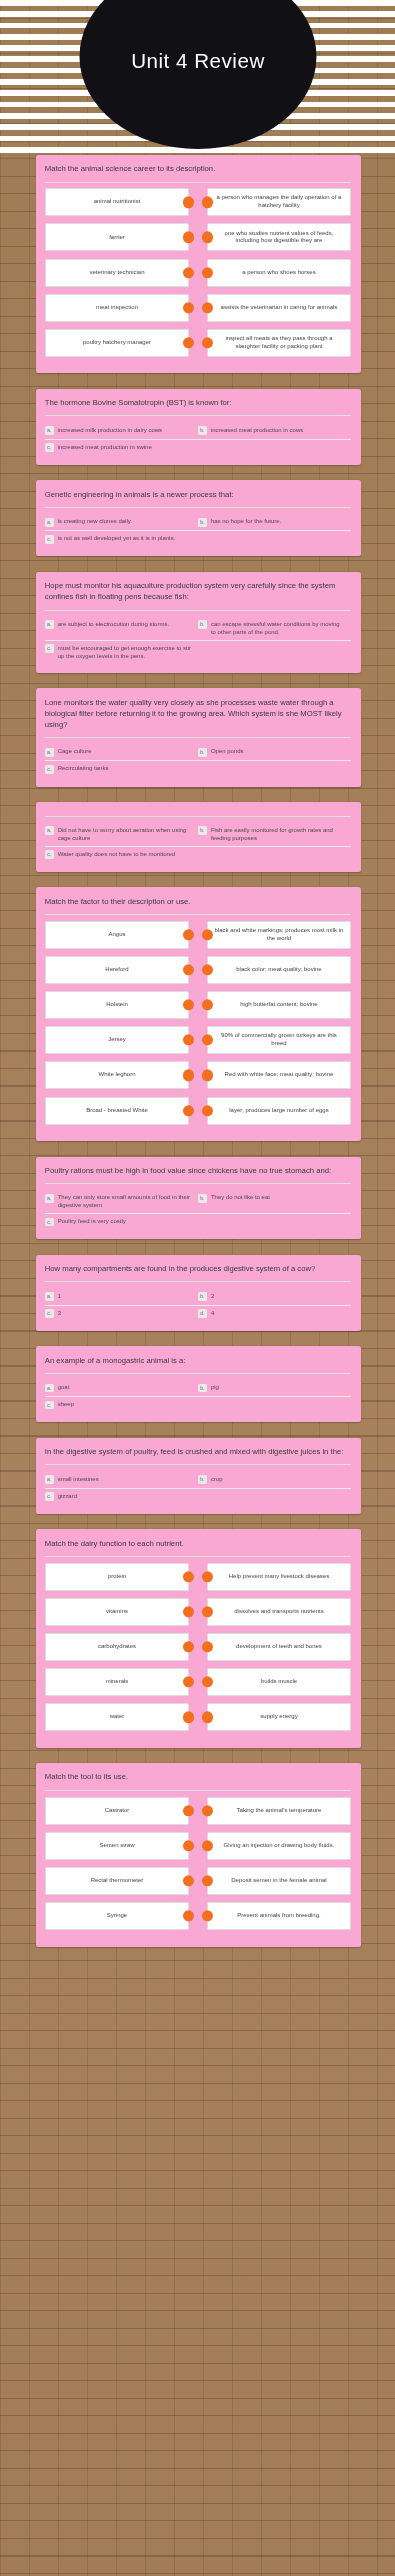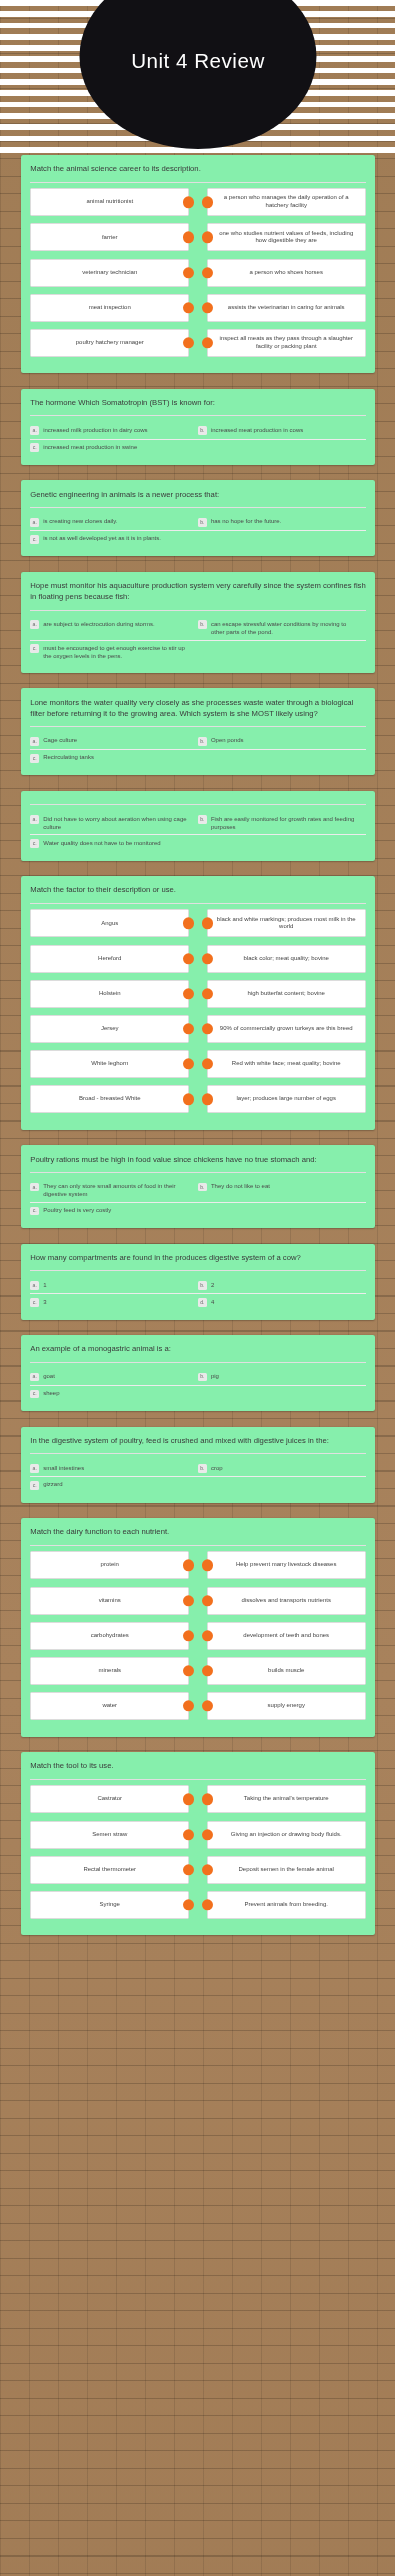--- a/index.html
+++ b/index.html
@@ -69,22 +69,22 @@
     background: repeating-linear-gradient(180deg,
       #ffffff 0px, #ffffff 5.7px,
       rgba(0,0,0,0) 5.7px, rgba(0,0,0,0) 11.3px);
     z-index: 2;
   }
   
   .card {
     position: relative;
     z-index: 5;
     margin: 0 auto 15.5px auto;
-    width: 354px;
-    background: #86efac;
+    width: 325px;
+    background: #f9a8d4;
     border-radius: 2.1px;
     padding: 8.2px 9.3px 9.3px 9.3px;
     box-sizing: border-box;
     box-shadow: 0 0.5px 1.5px rgba(0,0,0,0.25);
   }
   .q-text {
     font-size: 7.7px;
     color: #3a3a3a;
     line-height: 1.45;
     margin: 0 0 7.2px 0;
@@ -234,21 +234,21 @@
             <span>poultry hatchery manager</span>
             <span class="dot dot-left"></span>
           </div>
           <div class="m-right">
             <span class="dot dot-right"></span>
             <span>inspect all meats as they pass through a slaughter facility or packing plant</span>
           </div>
         </div>
       </div>
       <div class="card">
-        <div class="q-text">The hormone Which Somatotropin (BST) is known for:</div>
+        <div class="q-text">The hormone Bovine Somatotropin (BST) is known for:</div>
         <div class="divider"></div>
         <div class="opts two-col">
           <div class="opt">
             <span class="opt-letter">a.</span>
             <span class="opt-text">increased milk production in dairy cows</span>
           </div>
           <div class="opt">
             <span class="opt-letter">b.</span>
             <span class="opt-text">increased meat production in cows</span>
           </div>

